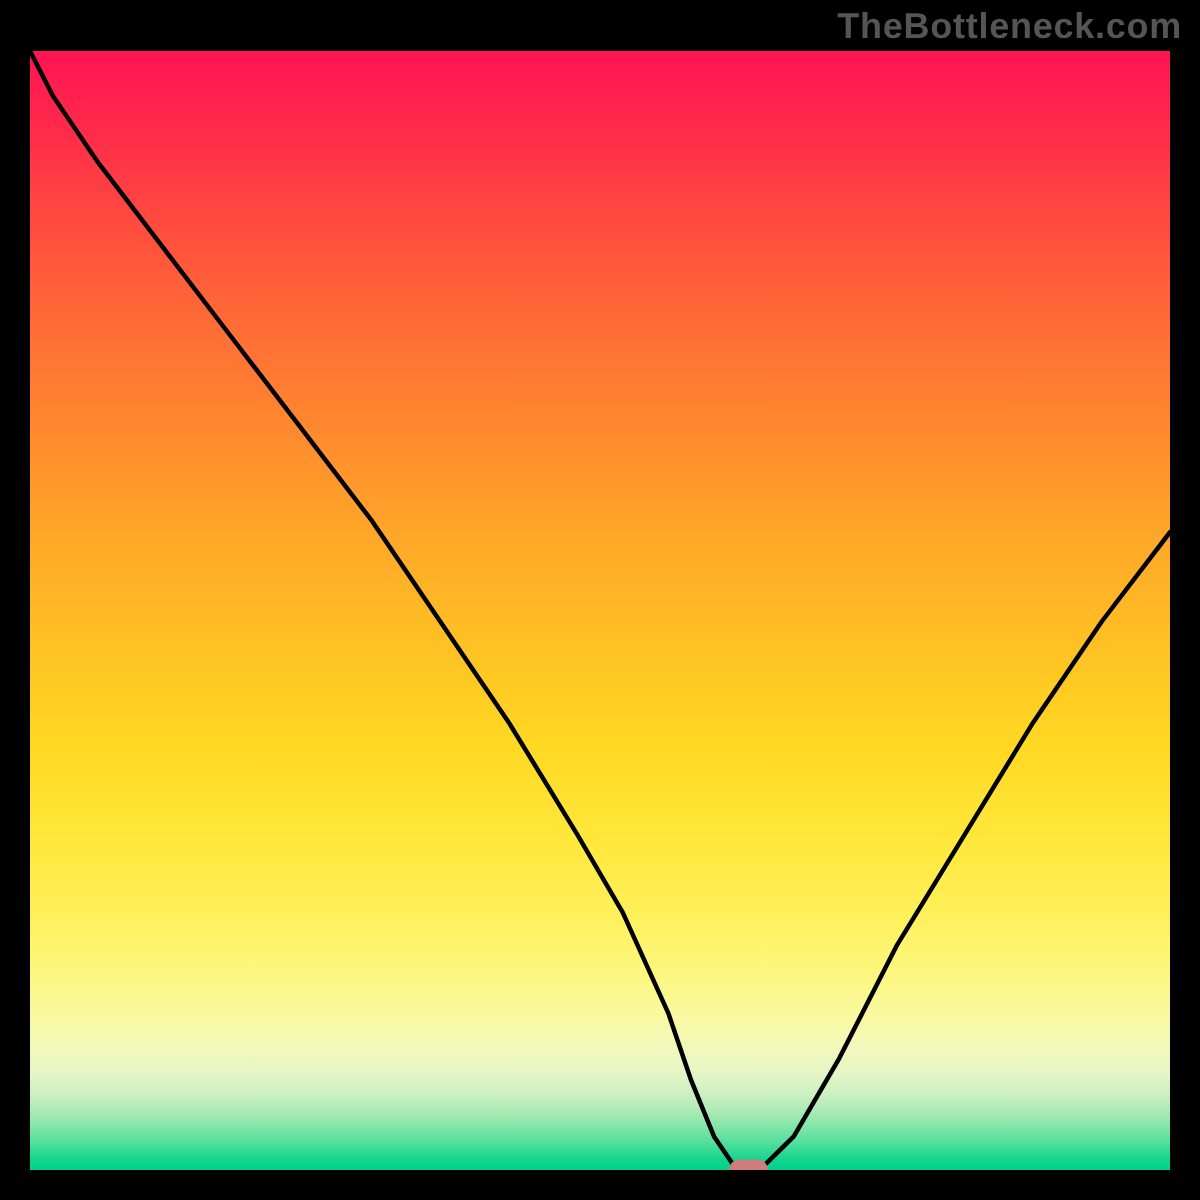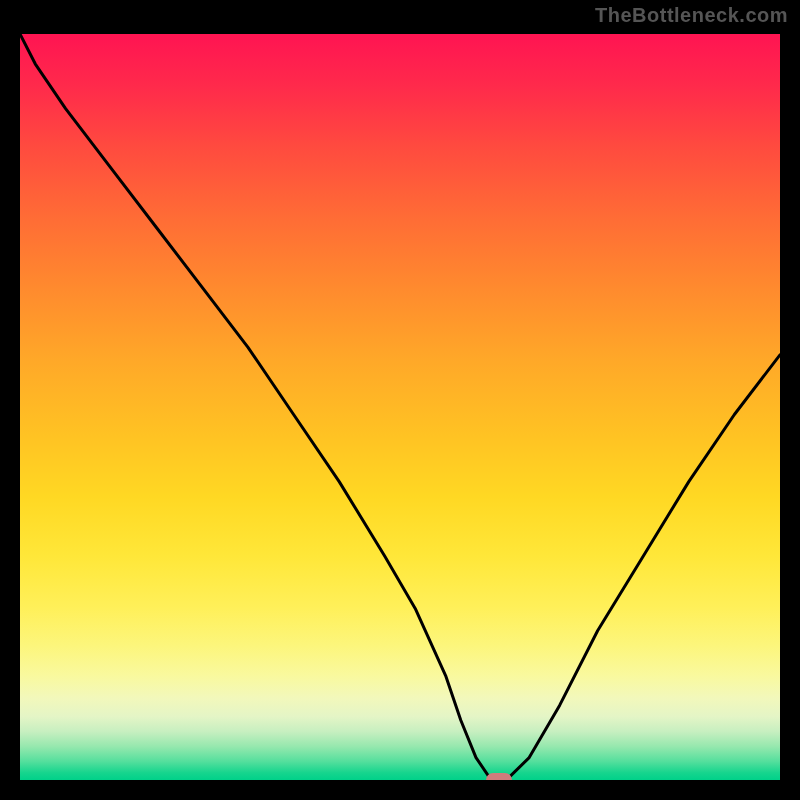--- a/index.html
+++ b/index.html
@@ -15,21 +15,21 @@
     position: relative;
     width: 800px;
     height: 800px;
     background: #000;
   }
   .watermark {
     position: absolute;
     top: 4px;
     right: 12px;
     color: #555;
-    font-size: 20px;
+    font-size: 24px;
     font-weight: bold;
     letter-spacing: 0.5px;
     z-index: 20;
     user-select: none;
   }
   .plot-area {
     position: absolute;
     left: 20px;
     top: 34px;
     width: 760px;

